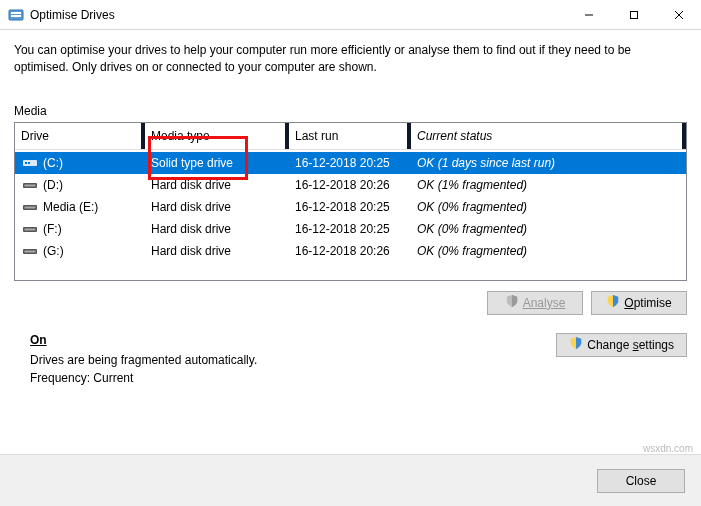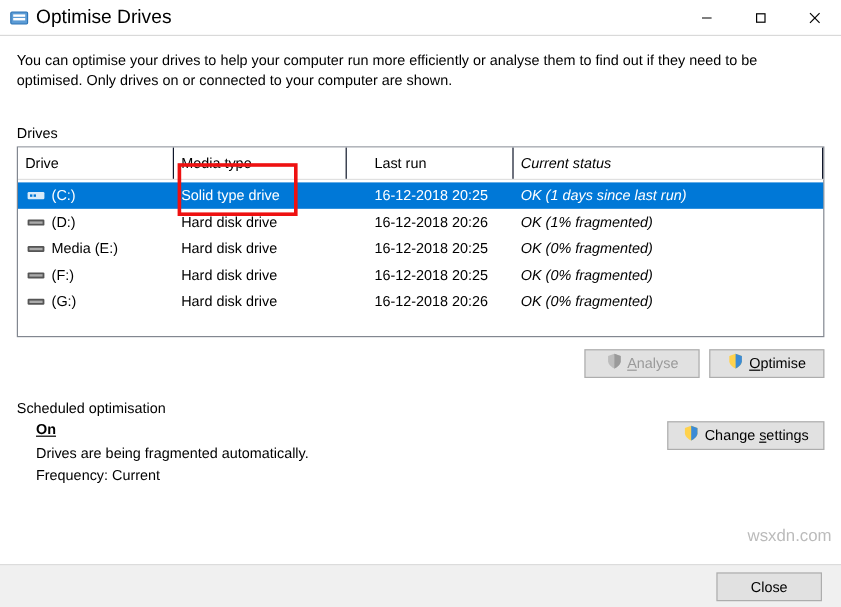--- a/index.html
+++ b/index.html
@@ -1,49 +1,49 @@
 <!DOCTYPE html>
 <html><head>
   <meta charset="utf-8">
   <style>
     * { box-sizing: border-box; margin: 0; padding: 0; }
     body { font-family: "Segoe UI", Tahoma, sans-serif; font-size: 12px; background: #fff; color: #000; width: 701px; height: 506px; position: relative; overflow: hidden; }
     .titlebar { height: 30px; display: flex; align-items: center; padding-left: 8px; border-bottom: 1px solid #d9d9d9; }
     .titlebar-icon { width: 16px; height: 16px; margin-right: 6px; }
-    .titlebar-title { flex: 1; font-size: 16px; }
+    .titlebar-title { flex: 1; font-size: 12px; }
     .win-controls { display: flex; height: 100%; }
     .win-btn { width: 45px; height: 100%; display: flex; align-items: center; justify-content: center; font-size: 10px; cursor: default; }
     .content { padding: 12px 14px 0 14px; }
     .desc { line-height: 1.4; margin-bottom: 28px; }
     .section-label { margin-bottom: 4px; }
     .drive-list { border: 1px solid #828790; background: #fff; }
     .drive-header { display: flex; align-items: center; border-bottom: 1px solid #e0e0e0; background: #fff; font-size: 12px; }
-    .dh-col { padding: 6px 6px; border-right: 1px solid #0f172a; }
+    .dh-col { padding: 6px 6px; border-right: 4px solid #0f172a; }
     .col-drive { width: 130px; flex-shrink: 0; }
     .col-media { width: 144px; flex-shrink: 0; }
-    .col-last { width: 122px; flex-shrink: 0; margin-left: 17px; }
+    .col-last { width: 122px; flex-shrink: 0; }
     .col-status { flex: 1; font-style: italic; }
     .drive-row { display: flex; align-items: center; font-size: 12px; padding: 2px 0; }
     .drive-row.selected { background: #0078d7; color: #fff; }
     .drive-cell { padding: 2px 6px; }
     .drive-icon { width: 18px; display: inline-flex; align-items: center; justify-content: center; margin-right: 4px; vertical-align: middle; }
     .drive-rows { padding: 2px 0 18px 0; }
     .btn-row { display: flex; justify-content: flex-end; gap: 8px; padding: 10px 0 14px 0; }
     .btn { min-width: 96px; height: 24px; padding: 0 12px; background: #e1e1e1; border: 1px solid #adadad; font-size: 12px; font-family: inherit; display: inline-flex; align-items: center; justify-content: center; gap: 4px; }
-    .btn:disabled { color: #9a9a9a; }
+    .btn:disabled { color: #9a9a9a; text-decoration: underline; }
     .shield { display: inline-block; }
     .sched-section { padding-top: 4px; }
     .sched-row { display: flex; align-items: flex-start; }
     .sched-info { flex: 1; padding-left: 16px; }
     .sched-on { font-weight: 600; margin-bottom: 6px; text-decoration: underline; }
     .sched-line { margin-bottom: 4px; }
-    .bottom-bar { position: absolute; left: 0; right: 0; bottom: 0; height: 36px; background: #f0f0f0; border-top: 1px solid #dcdcdc; display: flex; align-items: center; justify-content: flex-end; padding-right: 16px; }
+    .bottom-bar { position: absolute; left: 0; right: 0; bottom: 0; height: 52px; background: #f0f0f0; border-top: 1px solid #dcdcdc; display: flex; align-items: center; justify-content: flex-end; padding-right: 16px; }
     .bottom-bar .btn { min-width: 88px; background: #e1e1e1; }
     .red-box { position: absolute; border: 3px solid #e11; background: transparent; pointer-events: none; }
-    .watermark { position: absolute; right: 8px; bottom: 52px; font-size: 14px; color: #bbb; }
+    .watermark { position: absolute; right: 8px; bottom: 52px; font-size: 10px; color: #bbb; }
     u.accesskey { text-decoration: underline; }
   </style>
 </head>
 <body>
 
 <div class="titlebar">
   <span class="titlebar-icon">
     <svg viewBox="0 0 16 16" width="16" height="16">
       <rect x="1" y="3" width="14" height="10" rx="1" fill="#5b9bd5" stroke="#2e75b6"></rect>
       <rect x="3" y="5" width="10" height="2" fill="#fff"></rect>
@@ -67,21 +67,21 @@
           <line x1="1" y1="1" x2="9" y2="9" stroke="#000" stroke-width="1"></line>
           <line x1="9" y1="1" x2="1" y2="9" stroke="#000" stroke-width="1"></line>
         </svg>
     </div>
   </div>
 </div>
 
 <div class="content">
   <p class="desc">You can optimise your drives to help your computer run more efficiently or analyse them to find out if they need to be optimised. Only drives on or connected to your computer are shown.</p>
 
-  <div class="section-label"><span>Drives</span></div>
+  <div class="section-label"><span>Media</span></div>
 
   <div class="drive-list">
     <div class="drive-header">
       <div class="dh-col col-drive">Drive</div>
       <div class="dh-col col-media">Media type</div>
       <div class="dh-col col-last">Last run</div>
       <div class="dh-col col-status">Current status</div>
     </div>
     <div class="drive-rows" id="drive-rows">
         <div class="drive-row selected">
@@ -158,21 +158,20 @@
         <svg width="14" height="14" viewBox="0 0 16 16">
             <path d="M8 1 L14 3 V8 C14 12 8 15 8 15 C8 15 2 12 2 8 V3 Z" fill="#ffd24d"></path>
             <path d="M8 1 L14 3 V8 C14 12 8 15 8 15 V1 Z" fill="#3b8bd6"></path>
           </svg>
       </span>
       <span><u class="accesskey">O</u>ptimise</span>
     </button>
   </div>
 
   <div class="sched-section">
-    <div class="section-label">Scheduled optimisation</div>
     <div class="sched-row">
       <div class="sched-info">
         <div class="sched-on">On</div>
         <div class="sched-line">Drives are being fragmented automatically.</div>
         <div class="sched-line">Frequency: Current</div>
       </div>
       <div>
         <button class="btn" style="min-width:120px">
           <span class="shield">
             <svg width="14" height="14" viewBox="0 0 16 16">

